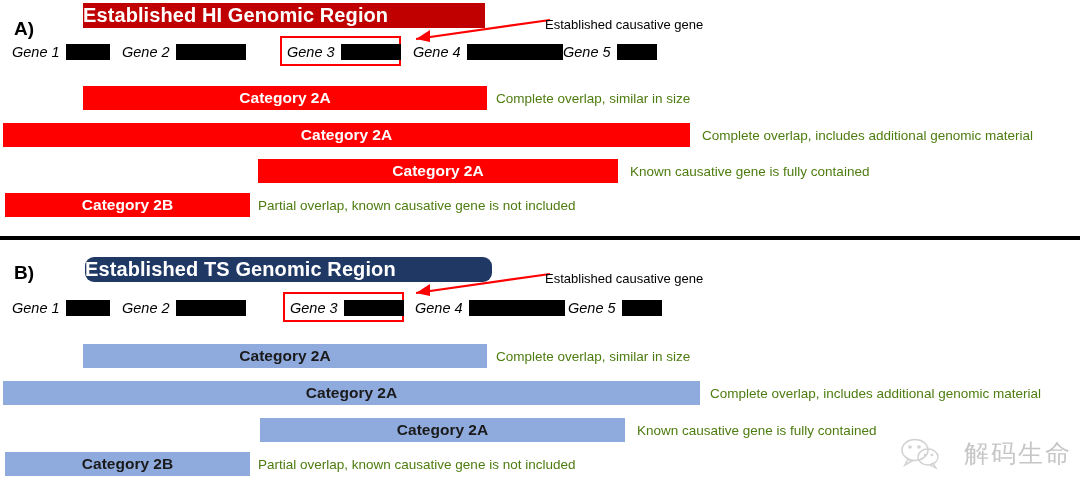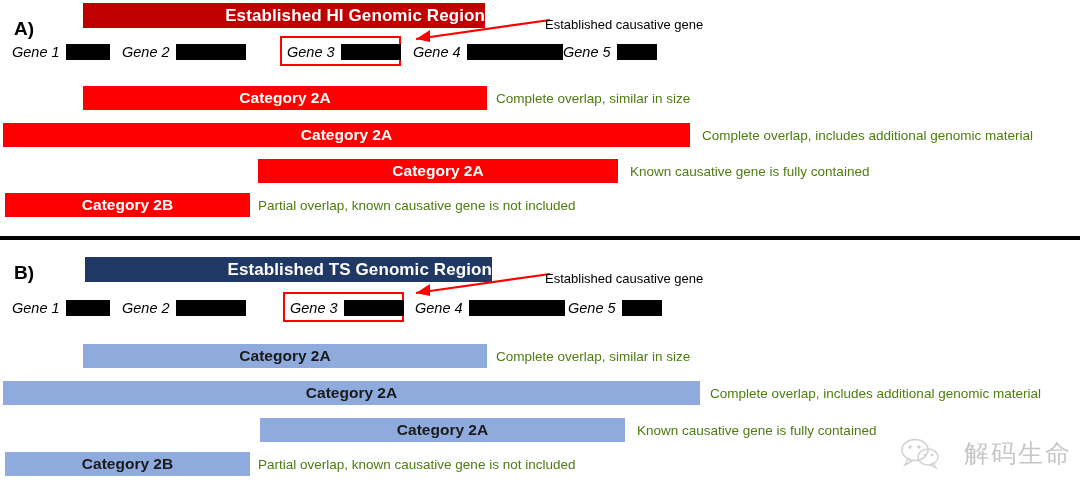--- a/index.html
+++ b/index.html
@@ -40,29 +40,29 @@
     background: #000000;
     border-top: 1px solid #000;
     border-bottom: 1px solid #000;
   }
 
   
   .region-bar {
     position: absolute;
     display: flex;
     align-items: center;
-    justify-content: flex-end;
+    justify-content: flex-start;
     color: #ffffff;
-    font-size: 17px;
+    font-size: 20px;
     font-weight: bold;
     letter-spacing: 0.1px;
     white-space: nowrap;
   }
   .region-hi { background: #C00000; }
-  .region-ts { background: #1F3864; }
+  .region-ts { background: #1F3864; border-radius: 9px; }
 
   
   .gene-track { position: absolute; left: 0; width: 1080px; height: 26px; }
   .gene-item {
     position: absolute;
     display: flex;
     align-items: center;
     height: 22px;
   }
   .gene-label {

